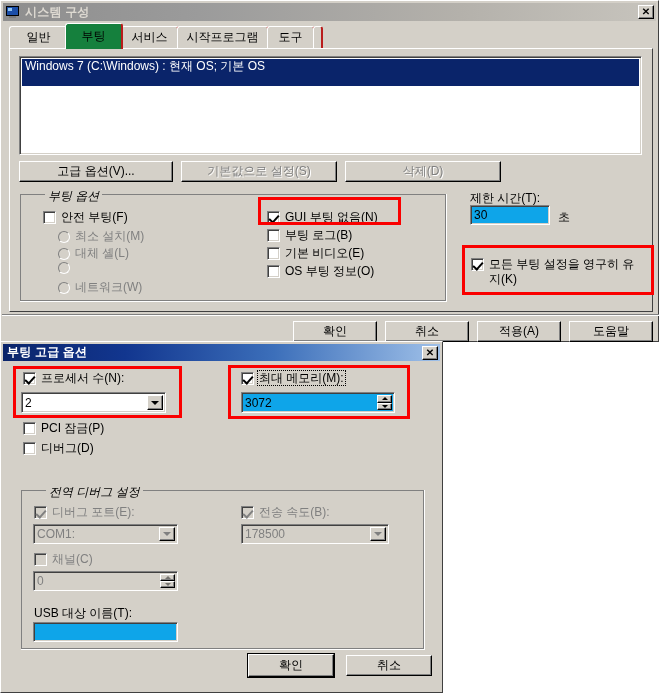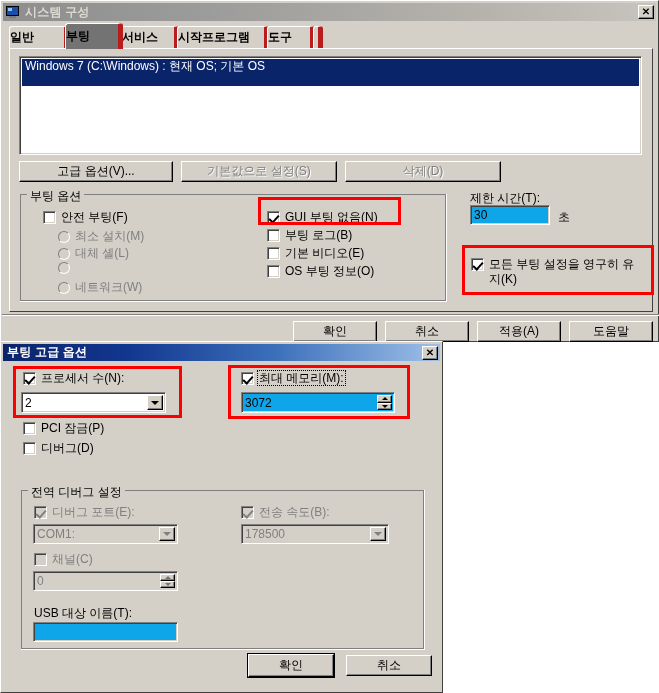--- a/index.html
+++ b/index.html
@@ -92,22 +92,22 @@
     border:1px solid #ffffff;
     border-top-color:#ffffff;
     box-sizing:border-box;
   }
   .group:before{
     content:"";position:absolute;inset:-1px 0 0 -1px;
     border:1px solid #808080;border-bottom-color:#808080;
     box-sizing:border-box;pointer-events:none;
   }
   .group-label{
-    position:absolute;top:-7px;left:6px;background:#d4d0c8;
-    padding:0 3px;font-size:12px;z-index:2;white-space:nowrap;
+    position:absolute;top:-7px;left:24px;background:#d4d0c8;
+    padding:0 3px;font-size:12px;z-index:2;white-space:nowrap;font-style:italic;
   }
   .cb{
     position:absolute;display:flex;align-items:flex-start;
     font-size:12px;white-space:nowrap;cursor:default;user-select:none;
   }
   .cb .box{
     width:13px;height:13px;flex:0 0 13px;background:#fff;
     border-top:1px solid #808080;border-left:1px solid #808080;
     border-right:1px solid #ffffff;border-bottom:1px solid #ffffff;
     box-shadow:inset 1px 1px 0 #404040, inset -1px -1px 0 #d4d0c8;
@@ -171,28 +171,28 @@
   .spin .dn i{border-top:3px solid #000;}
   .spin.disabled i{opacity:.45;}
   .redbox{
     position:absolute;border:3px solid #fa0000;box-sizing:border-box;
     pointer-events:none;z-index:50;
   }
   
   .tab{
     position:absolute;background:#d4d0c8;
     border-top:1px solid #ffffff;border-left:1px solid #ffffff;
-    border-right:5px solid #b91c1c;
+    border-right:2px solid #b91c1c;
     border-bottom:none;
     border-radius:3px 3px 0 0;
     box-sizing:border-box;
-    display:flex;align-items:center;justify-content:flex-start;
-    font-size:12px;white-space:nowrap;cursor:default;user-select:none;font-weight:bold;
-  }
-  .tab.sel{background:#737373;z-index:5;}
+    display:flex;align-items:center;justify-content:center;
+    font-size:12px;white-space:nowrap;cursor:default;user-select:none;
+  }
+  .tab.sel{background:#15803d;z-index:5;}
   .tabpanel{
     position:absolute;background:#d4d0c8;
     border-top:1px solid #ffffff;border-left:1px solid #ffffff;
     border-right:1px solid #404040;border-bottom:1px solid #404040;
     box-sizing:border-box;
   }
   .listbox{
     position:absolute;background:#fff;
     border-top:1px solid #808080;border-left:1px solid #808080;
     border-right:1px solid #ffffff;border-bottom:1px solid #ffffff;

